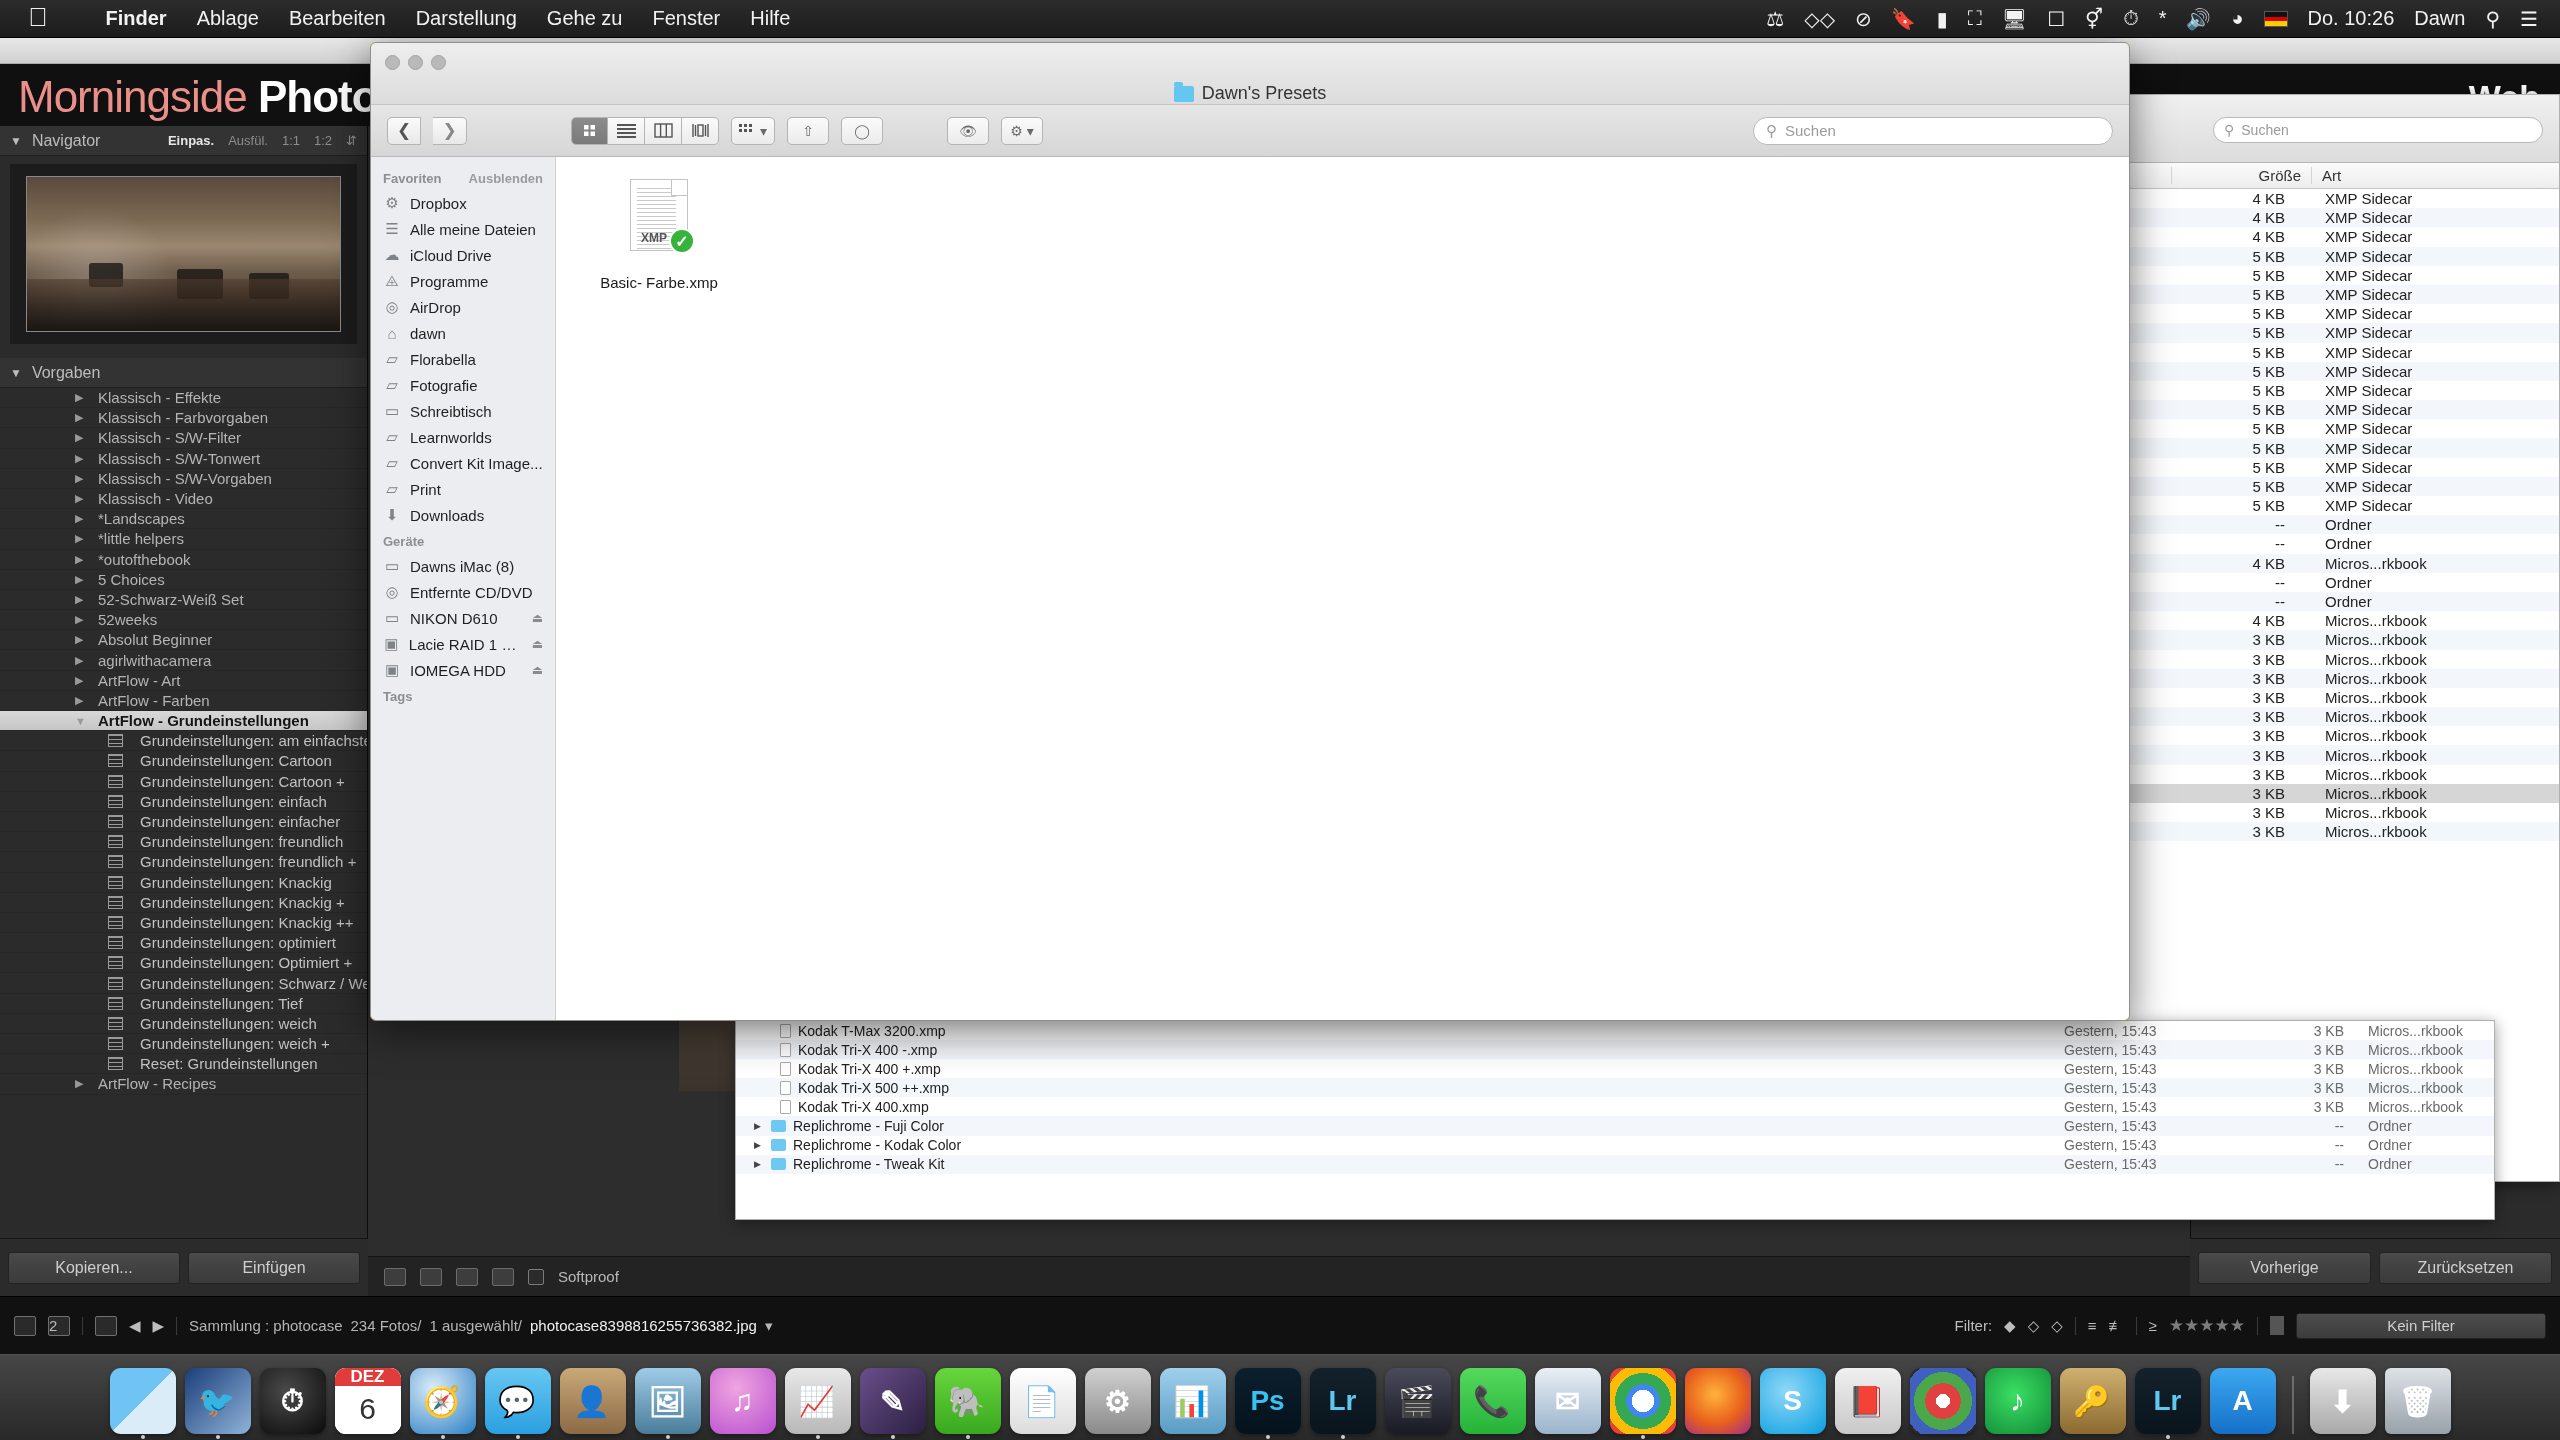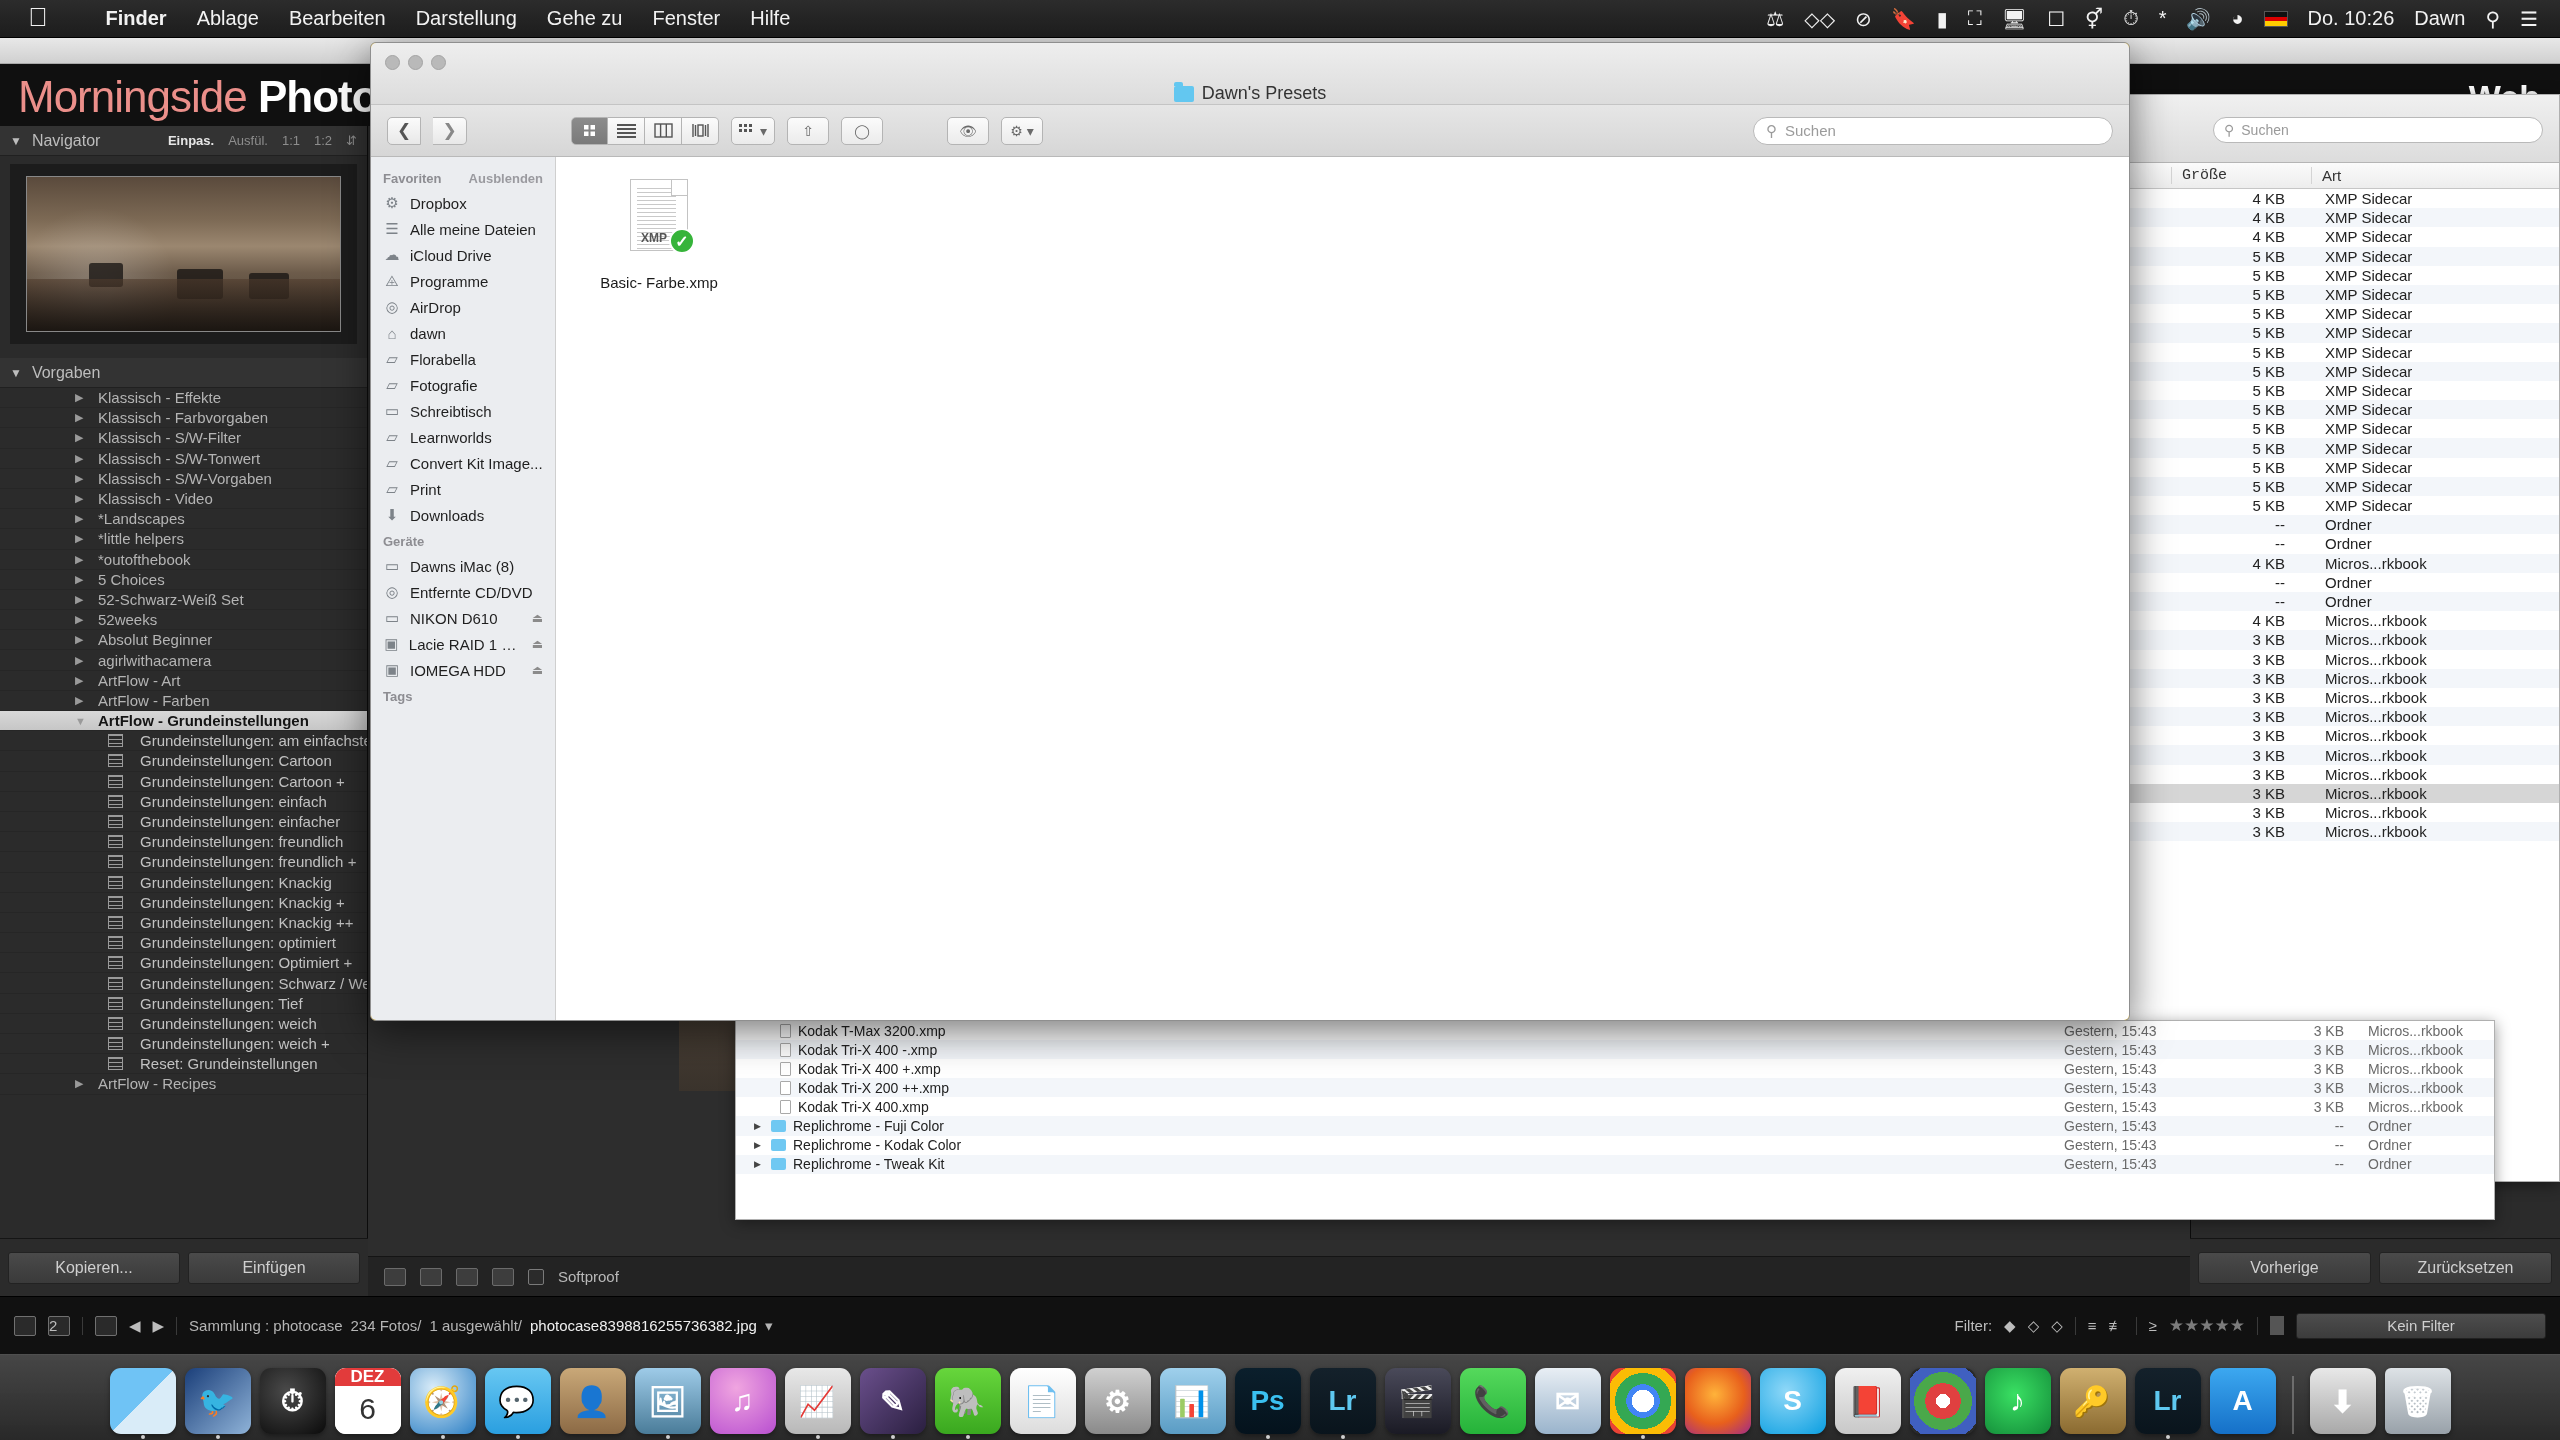--- a/index.html
+++ b/index.html
@@ -531,21 +531,21 @@
 
   <div id="finderList">
     <div id="fl-top">
       <div id="fl-search">
         <span>⚲</span>
         <span>Suchen</span>
       </div>
     </div>
     <div id="fl-cols">
       <div style="width:150px;border-left:none;">tum</div>
-      <div style="width:140px;font-family:Liberation Mono, monospace;">Größe</div>
+      <div style="width:140px;text-align:right;">Größe</div>
       <div style="width:180px;">Art</div>
     </div>
     <div id="fl-rows">
         <div class="flrow">
           <span class="c1">16:43</span>
           <span class="c2">4 KB</span>
           <span class="c3">XMP Sidecar</span>
         </div>
         <div class="flrow">
           <span class="c1">16:43</span>
@@ -740,21 +740,21 @@
             <span class="docico"></span>
             <span>Kodak Tri-X 400 +.xmp</span>
           </span>
           <span class="d">Gestern, 15:43</span>
           <span class="s">3 KB</span>
           <span class="a">Micros...rkbook</span>
         </div>
         <div class="fbrow">
           <span class="n ind">
             <span class="docico"></span>
-            <span>Kodak Tri-X 200 ++.xmp</span>
+            <span>Kodak Tri-X 500 ++.xmp</span>
           </span>
           <span class="d">Gestern, 15:43</span>
           <span class="s">3 KB</span>
           <span class="a">Micros...rkbook</span>
         </div>
         <div class="fbrow">
           <span class="n ind">
             <span class="docico"></span>
             <span>Kodak Tri-X 400.xmp</span>
           </span>

